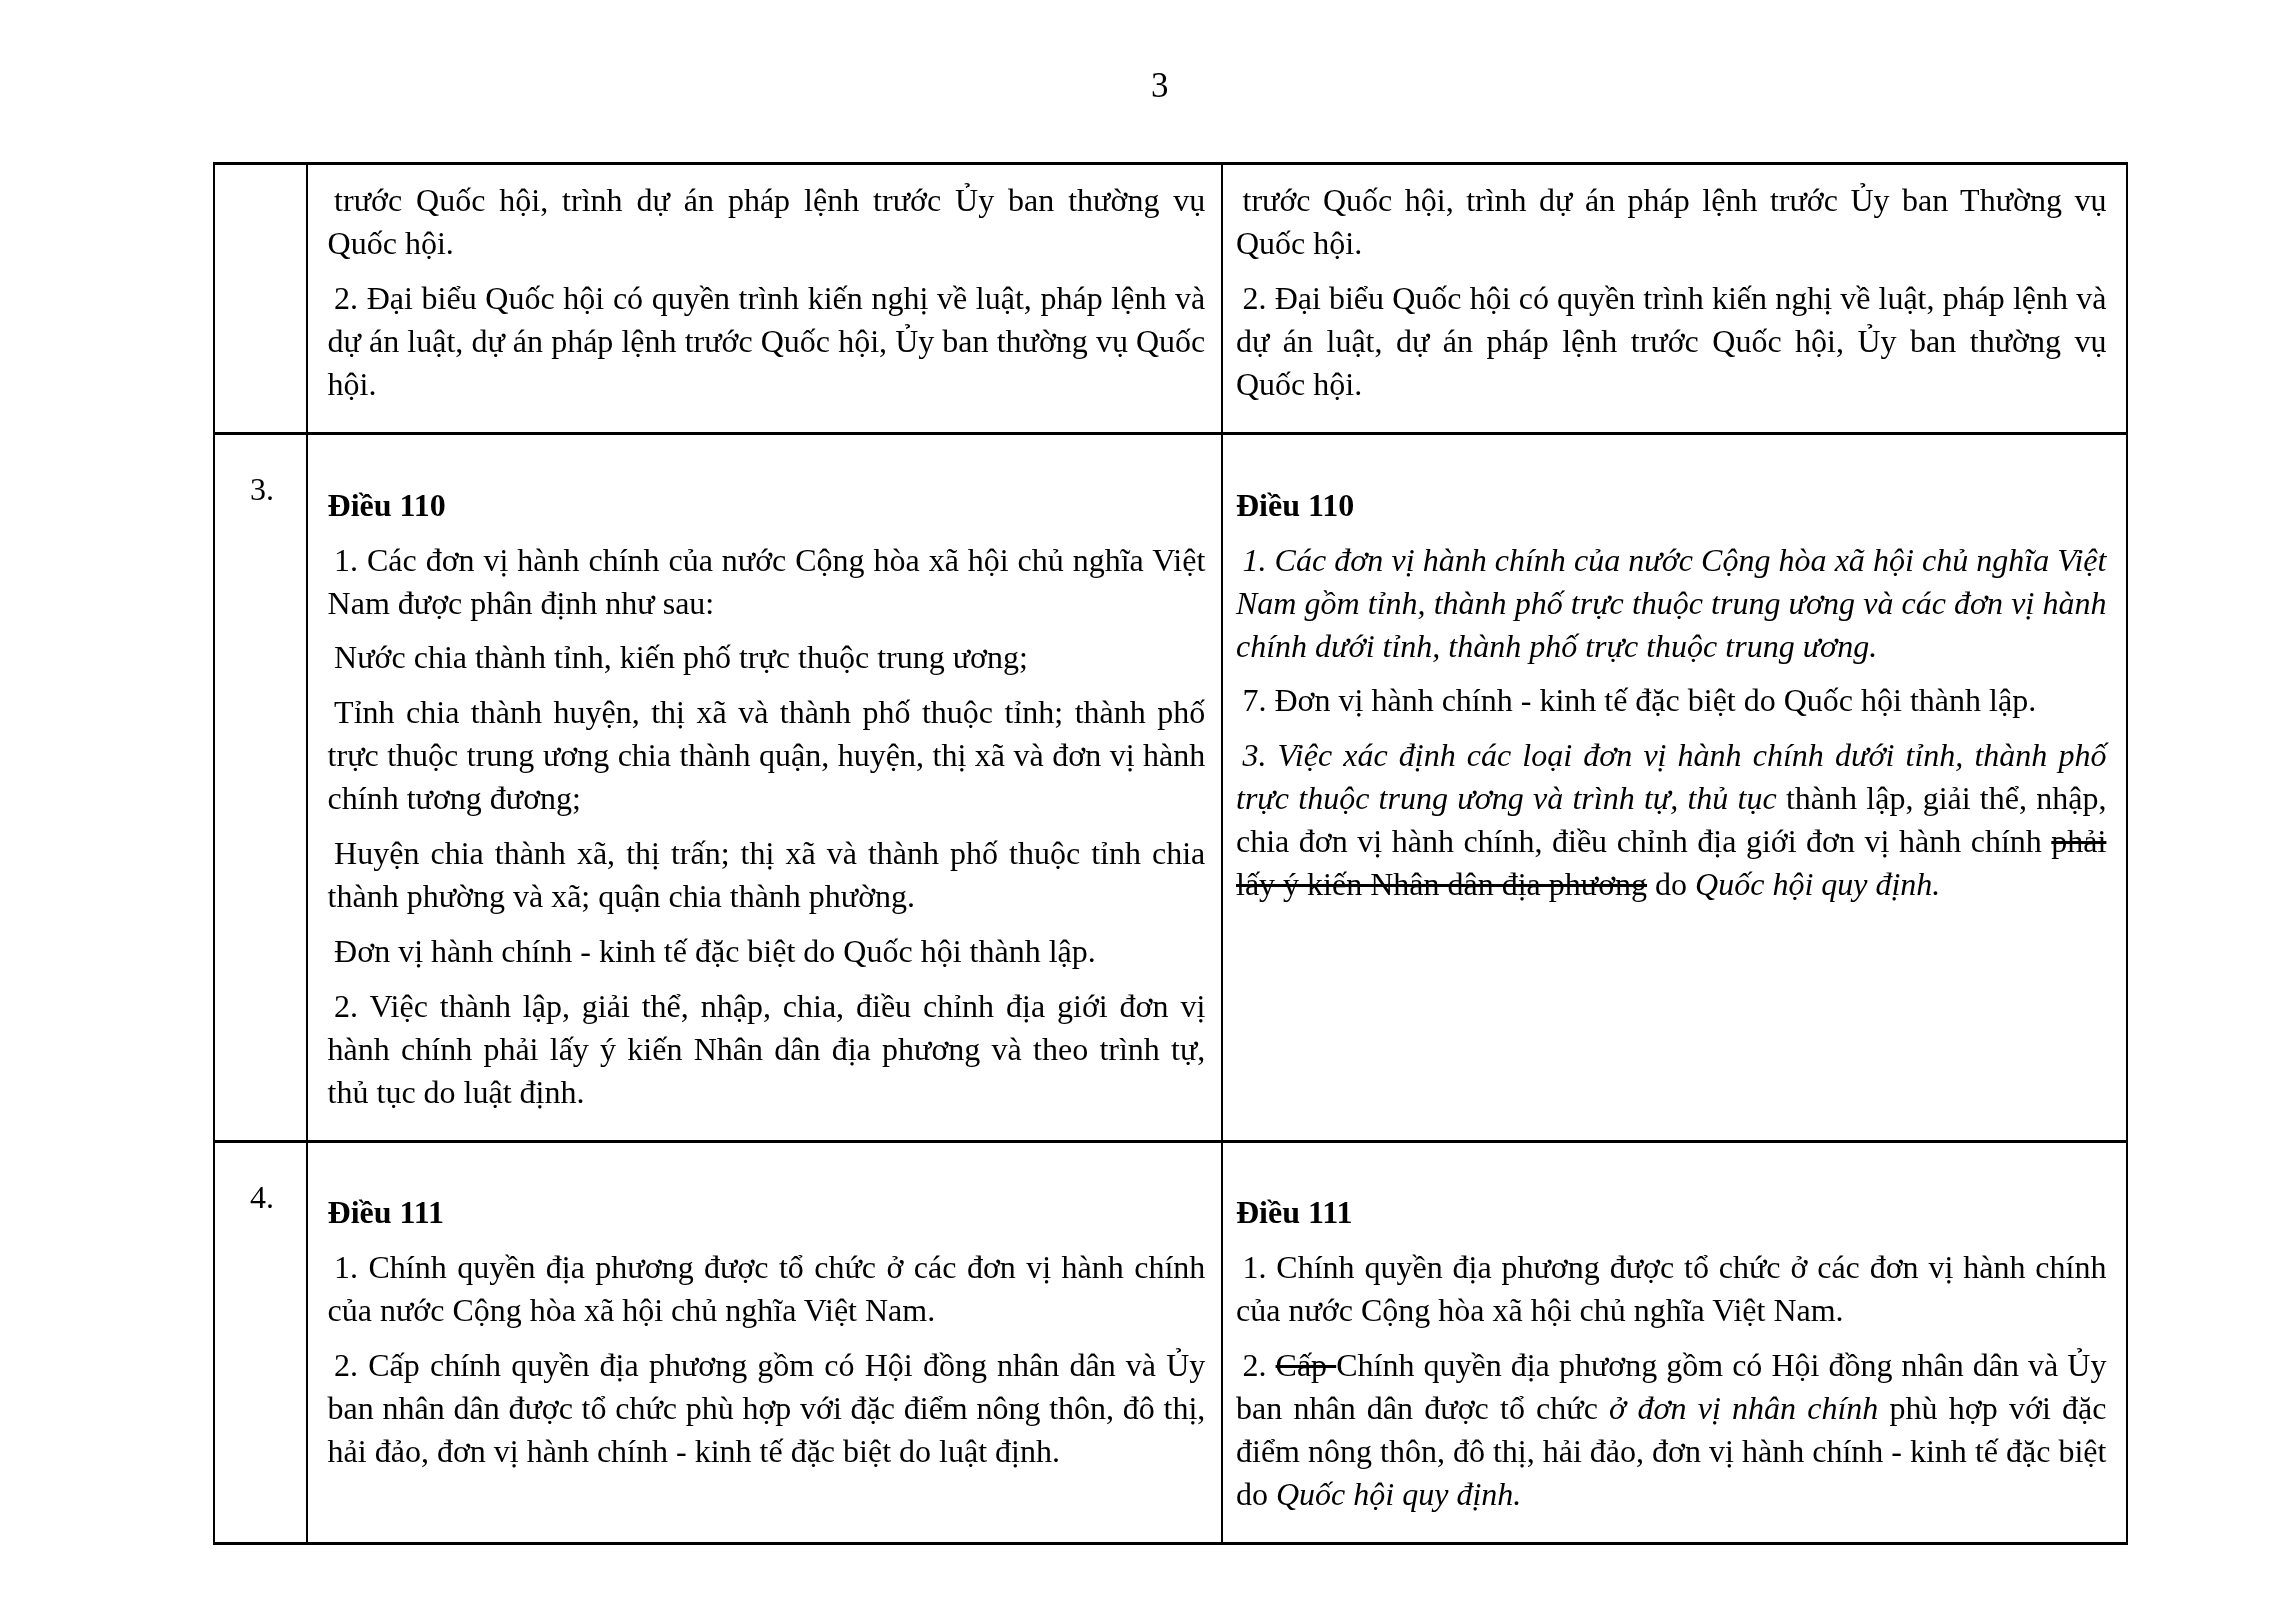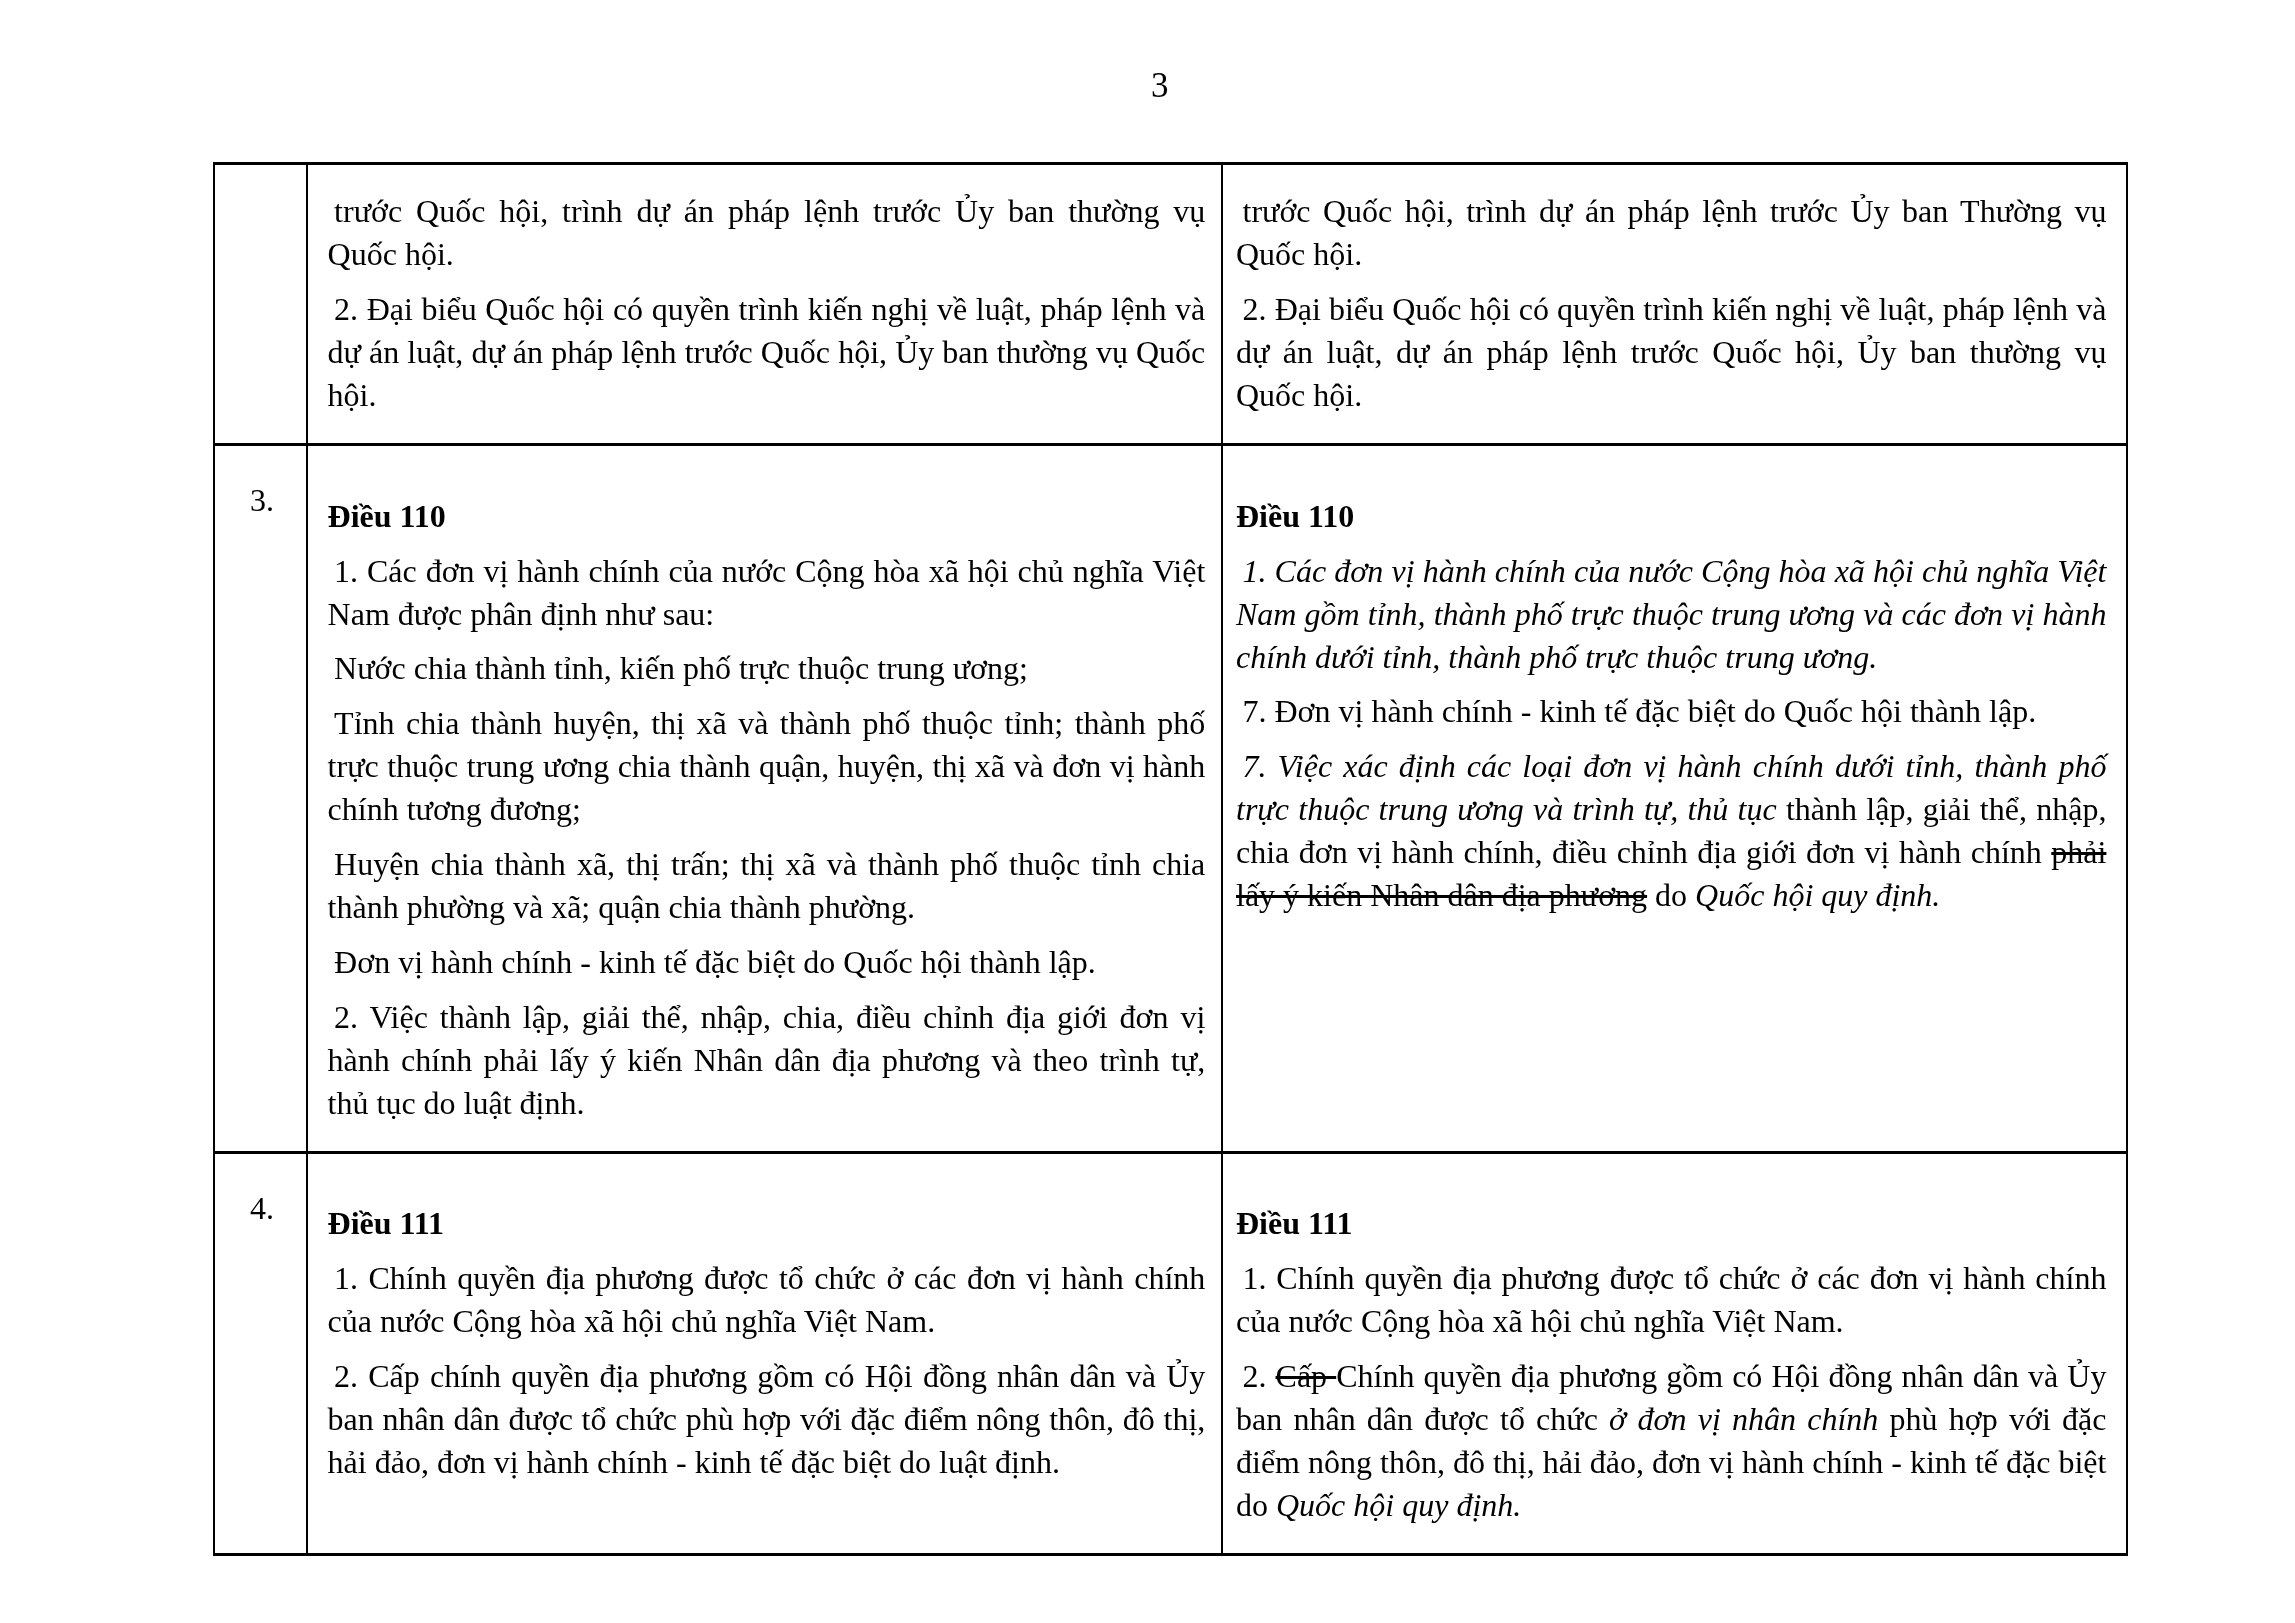--- a/index.html
+++ b/index.html
@@ -42,21 +42,21 @@
   }
   .text-cell{padding:14.4px 15.7px 14.4px 19.6px;}
   .text-cell.right{padding-left:13px;padding-right:19.6px;}
   .text-cell p{
     margin:11.8px 0;
     font-size:32px;
     line-height:43px;
     text-align:justify;
     text-indent:6.5px;
   }
-  .text-cell > p:first-child{margin-top:11px;}
+  .text-cell > p:first-child{margin-top:0;}
   .text-cell p.heading{
     margin-top:34px;
     margin-bottom:11.8px;
     font-weight:bold;
     text-indent:0;
   }
   span.it{font-style:italic;}
   span.strike{text-decoration:line-through;text-decoration-thickness:2.6px;}
   span.bold{font-weight:bold;}
 </style>
@@ -94,21 +94,21 @@
             <p><span>Nước chia thành tỉnh, kiến phố trực thuộc trung ương;</span></p>
             <p><span>Tỉnh chia thành huyện, thị xã và thành phố thuộc tỉnh; thành phố trực thuộc trung ương chia thành quận, huyện, thị xã và đơn vị hành chính tương đương;</span></p>
             <p><span>Huyện chia thành xã, thị trấn; thị xã và thành phố thuộc tỉnh chia thành phường và xã; quận chia thành phường.</span></p>
             <p><span>Đơn vị hành chính - kinh tế đặc biệt do Quốc hội thành lập.</span></p>
             <p><span>2. Việc thành lập, giải thể, nhập, chia, điều chỉnh địa giới đơn vị hành chính phải lấy ý kiến Nhân dân địa phương và theo trình tự, thủ tục do luật định.</span></p>
           </td>
           <td class="text-cell right">
             <p class="heading"><span class="bold">Điều 110</span></p>
             <p><span class="it">1. Các đơn vị hành chính của nước Cộng hòa xã hội chủ nghĩa Việt Nam gồm tỉnh, thành phố trực thuộc trung ương và các đơn vị hành chính dưới tỉnh, thành phố trực thuộc trung ương.</span></p>
             <p><span>7. Đơn vị hành chính - kinh tế đặc biệt do Quốc hội thành lập.</span></p>
-            <p><span class="it">7. Việc xác định các loại đơn vị hành chính dưới tỉnh, thành phố trực thuộc trung ương và trình tự, thủ tục </span><span>thành lập, giải thể, nhập, chia đơn vị hành chính, điều chỉnh địa giới đơn vị hành chính </span><span class="strike">phải lấy ý kiến Nhân dân địa phương</span><span> do </span><span class="it">Quốc hội quy định.</span></p>
+            <p><span class="it">3. Việc xác định các loại đơn vị hành chính dưới tỉnh, thành phố trực thuộc trung ương và trình tự, thủ tục </span><span>thành lập, giải thể, nhập, chia đơn vị hành chính, điều chỉnh địa giới đơn vị hành chính </span><span class="strike">phải lấy ý kiến Nhân dân địa phương</span><span> do </span><span class="it">Quốc hội quy định.</span></p>
           </td>
         </tr>
         <tr style="height: 366px;">
           <td class="num-cell">
             <div>4.</div>
           </td>
           <td class="text-cell left">
             <p class="heading"><span class="bold">Điều 111</span></p>
             <p><span>1. Chính quyền địa phương được tổ chức ở các đơn vị hành chính của nước Cộng hòa xã hội chủ nghĩa Việt Nam.</span></p>
             <p><span>2. Cấp chính quyền địa phương gồm có Hội đồng nhân dân và Ủy ban nhân dân được tổ chức phù hợp với đặc điểm nông thôn, đô thị, hải đảo, đơn vị hành chính - kinh tế đặc biệt do luật định.</span></p>

